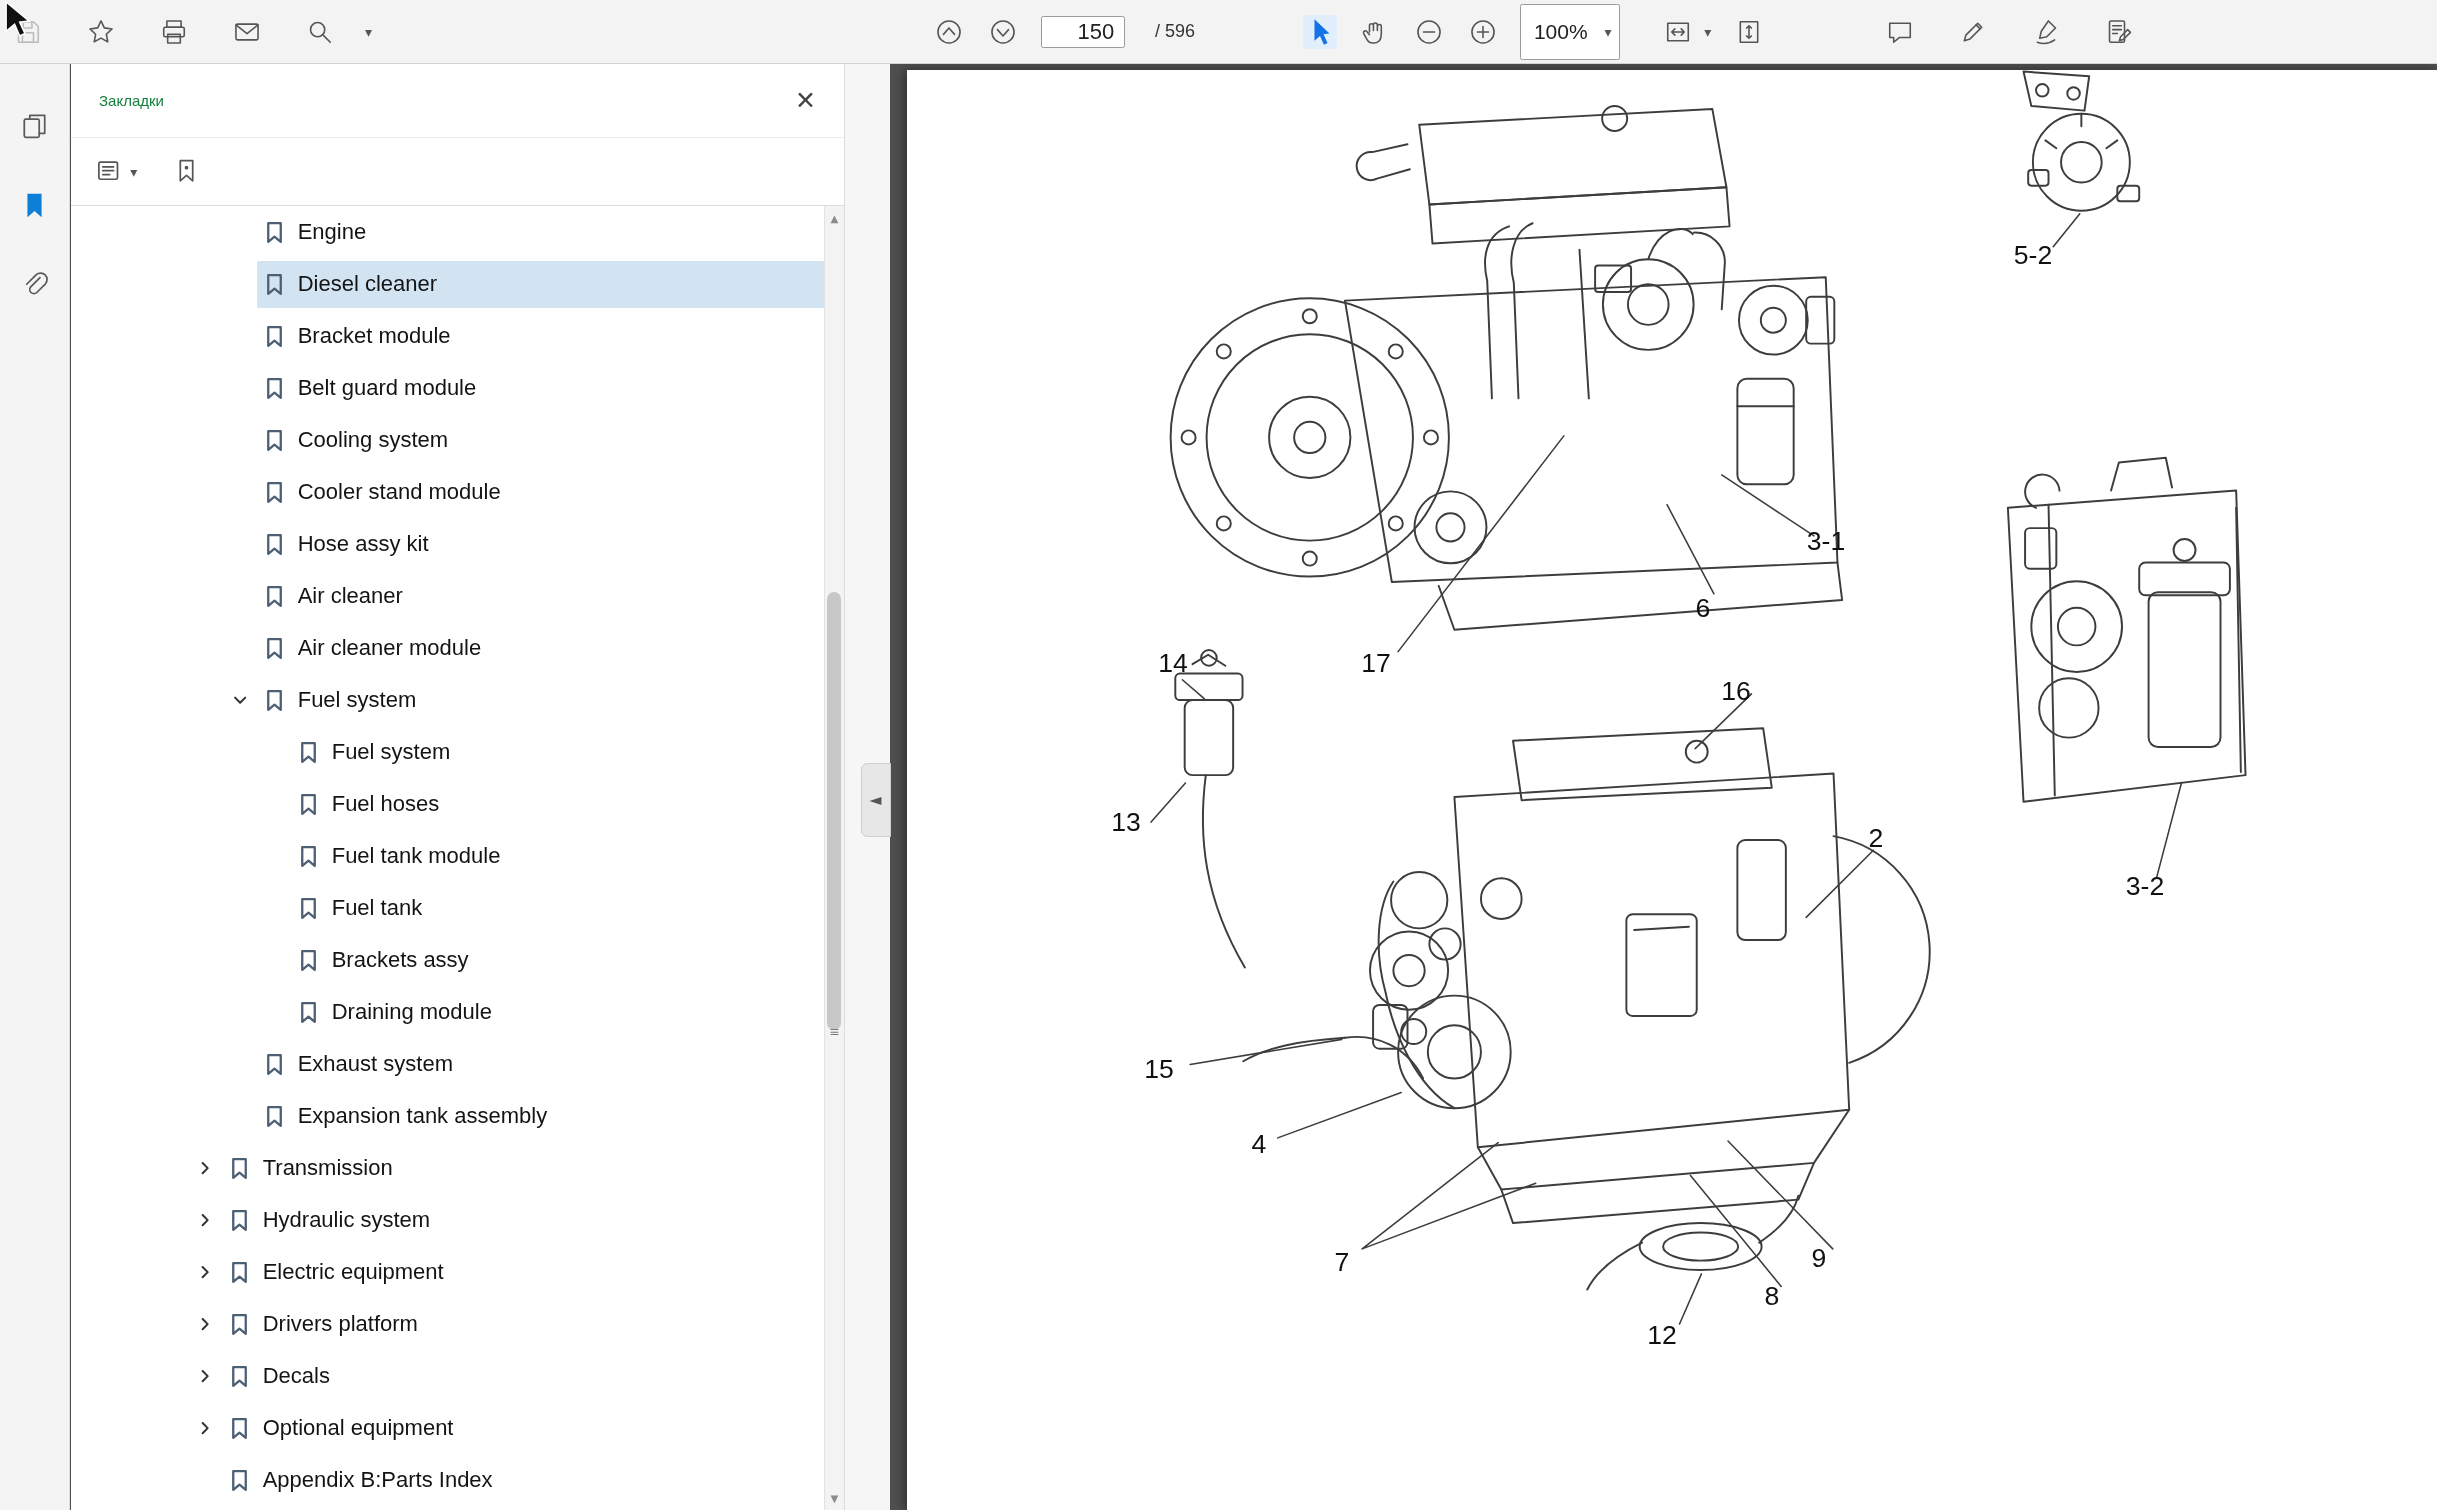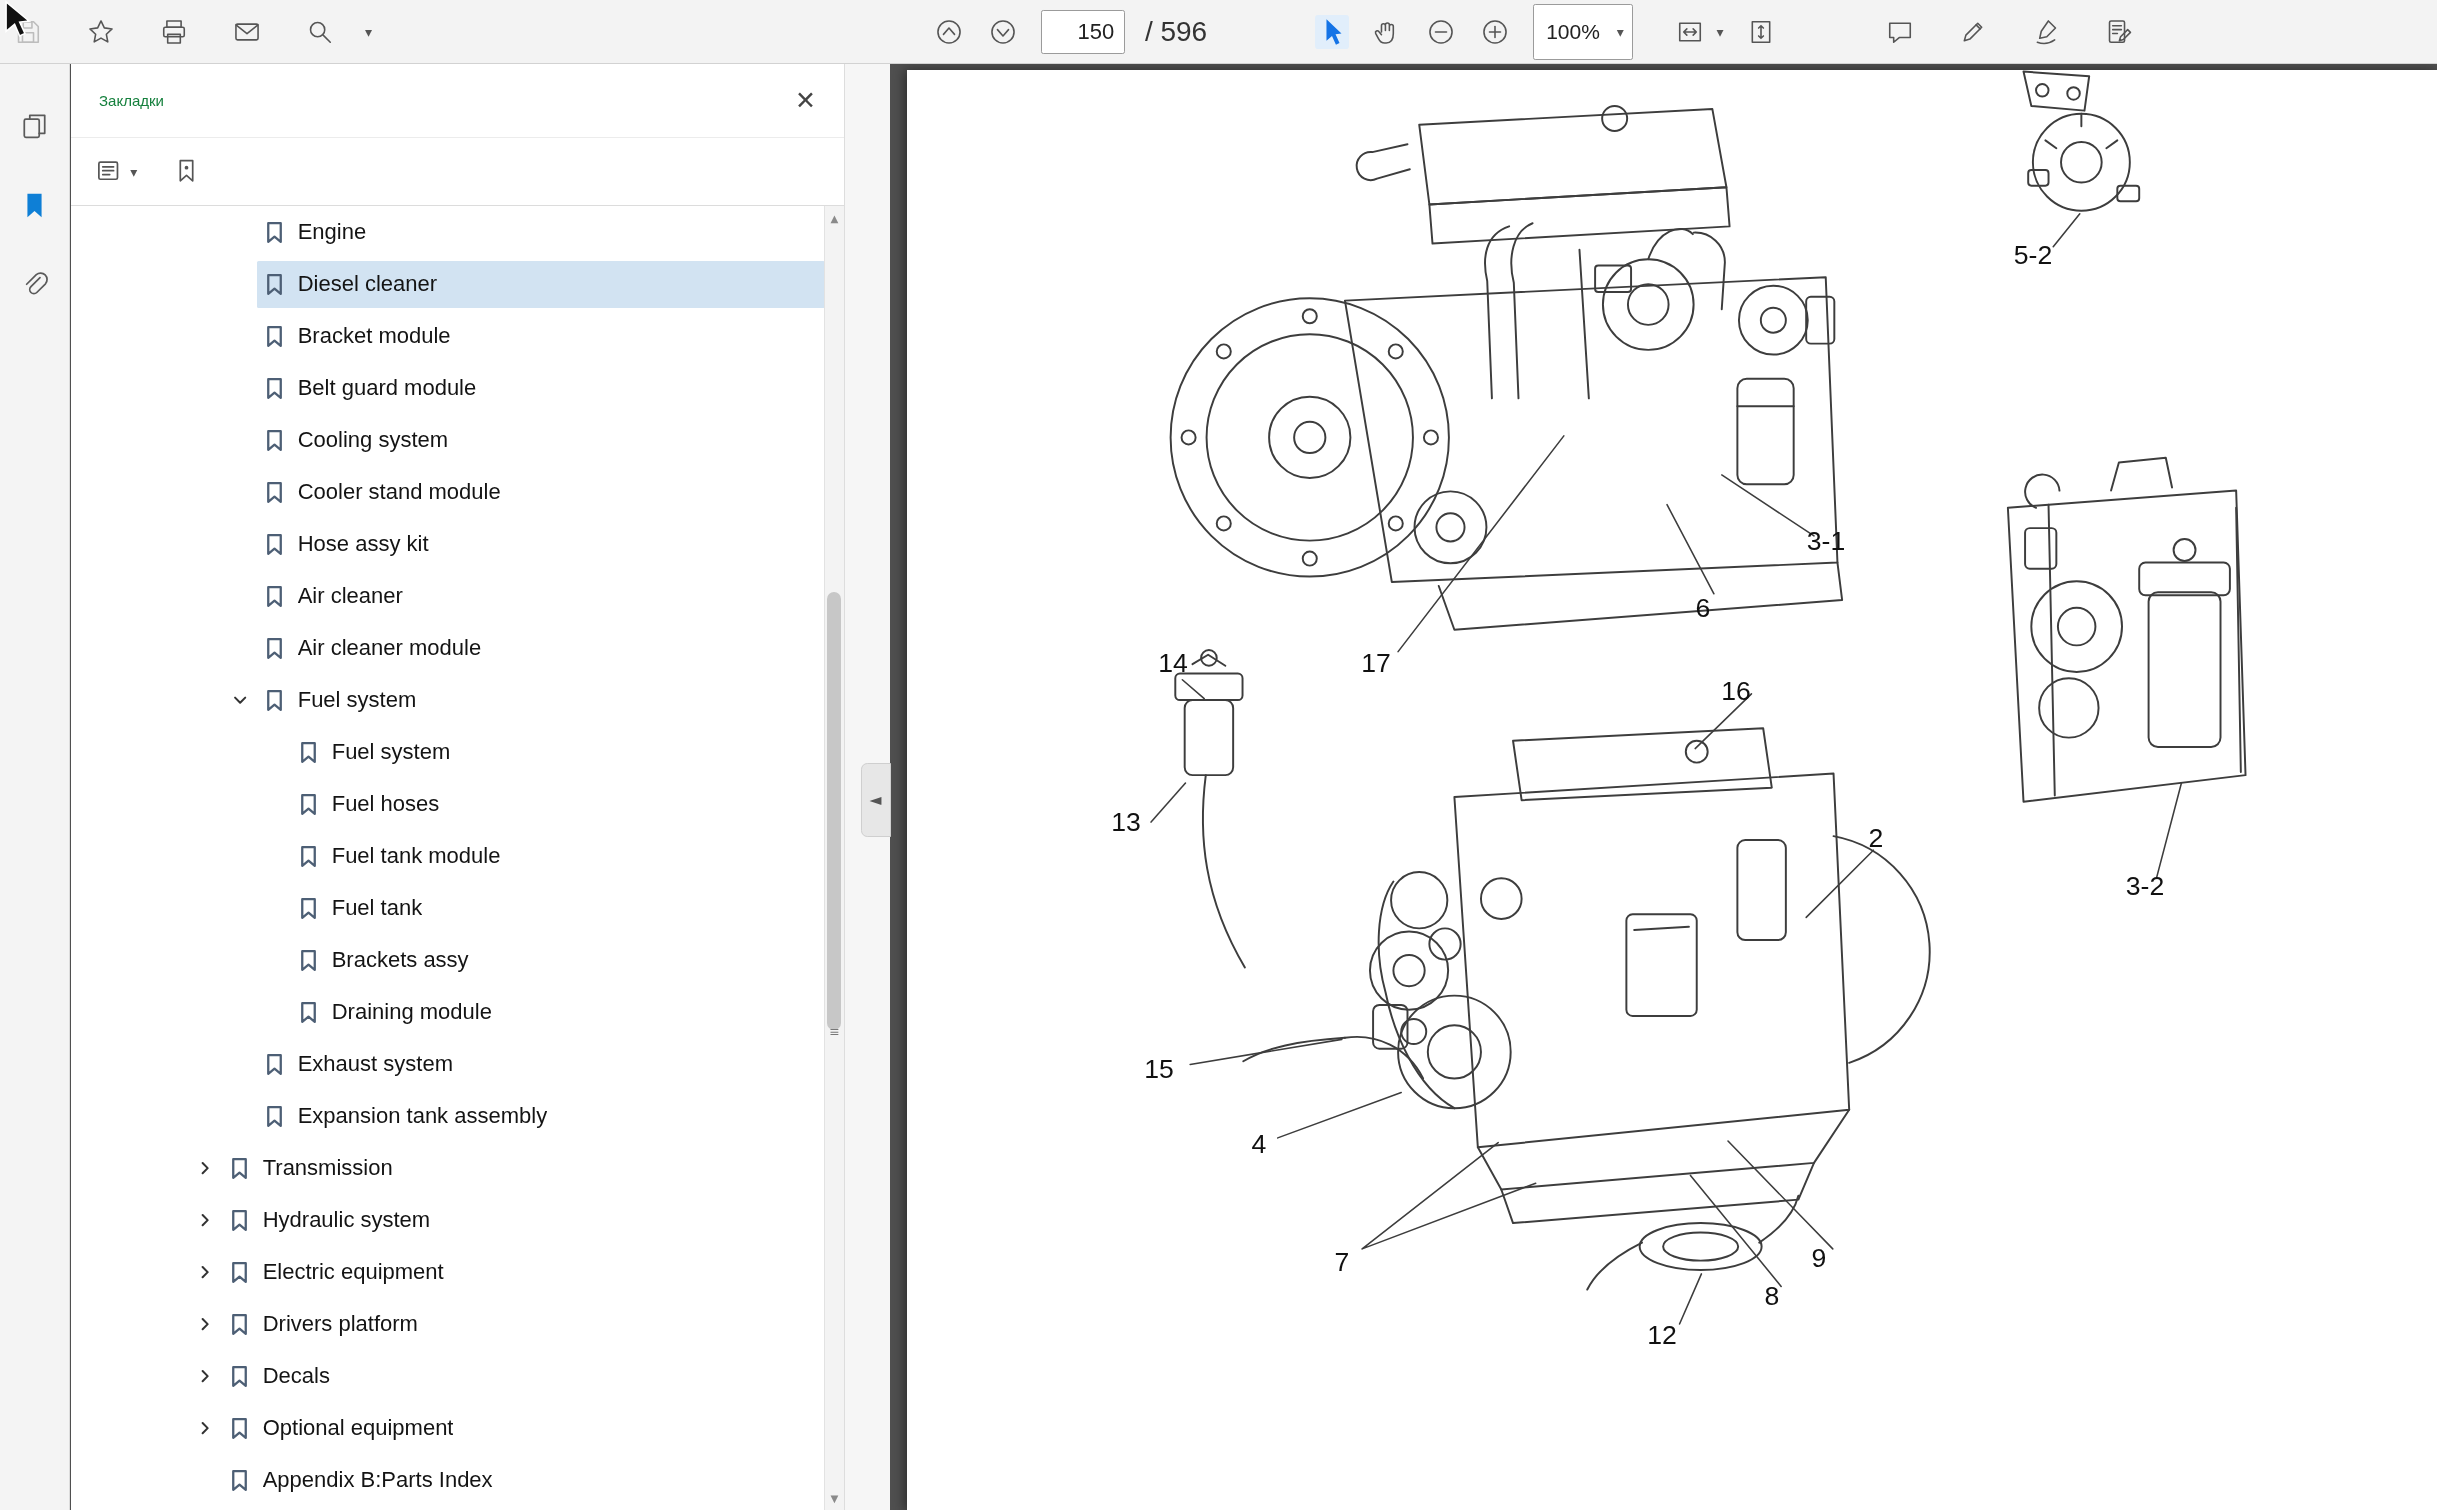--- a/index.html
+++ b/index.html
@@ -15,23 +15,23 @@
     border-bottom:1.6px solid #d2d2d2;z-index:20}
   .tb-group{position:absolute;top:0;height:63px;display:flex;align-items:center}
   .tb-left{left:11px;gap:39px}
   .tb-center{left:932px;gap:20.3px}
   .tb-right{left:1883px;gap:39px}
   .ticon{width:34px;height:34px;display:flex;align-items:center;justify-content:center;border-radius:3.1px}
   .ticon.active{background:#e1eefb}
   svg.ic{width:30px;height:30px;stroke:#555;fill:none;stroke-width:2;stroke-linecap:round;stroke-linejoin:round}
   svg.ic.disabled{stroke:#bdbdbd}
   .caret{font-size:14px;color:#555;margin-left:-11px}
-  .page-num-box{width:84px;height:44px;background:#fff;border:0.8px solid #9b9b9b;border-radius:2.3px;
+  .page-num-box{width:84px;height:32px;background:#fff;border:0.8px solid #9b9b9b;border-radius:2.3px;
     font-size:22px;color:#222;text-align:right;padding:0 9.4px;box-sizing:border-box}
-  .page-total{font-size:28px;color:#333;white-space:nowrap;margin-left:0}
+  .page-total{font-size:18px;color:#333;white-space:nowrap;margin-left:10px}
   .zoom-box{height:56px;min-width:100px;background:#fff;border:0.8px solid #9b9b9b;border-radius:2.3px;
     display:flex;align-items:center;justify-content:space-between;padding:0 7.8px 0 12.5px;box-sizing:border-box}
   .zoom-box span.val{font-size:21px;color:#222}
   .zoom-box .caret{margin-left:7.8px}
 
   
   .mouse-cursor{position:absolute;left:3.1px;top:0px;z-index:99}
 
   
   .left-rail{position:absolute;top:64px;left:0;width:70px;bottom:0;background:#f4f4f4;

